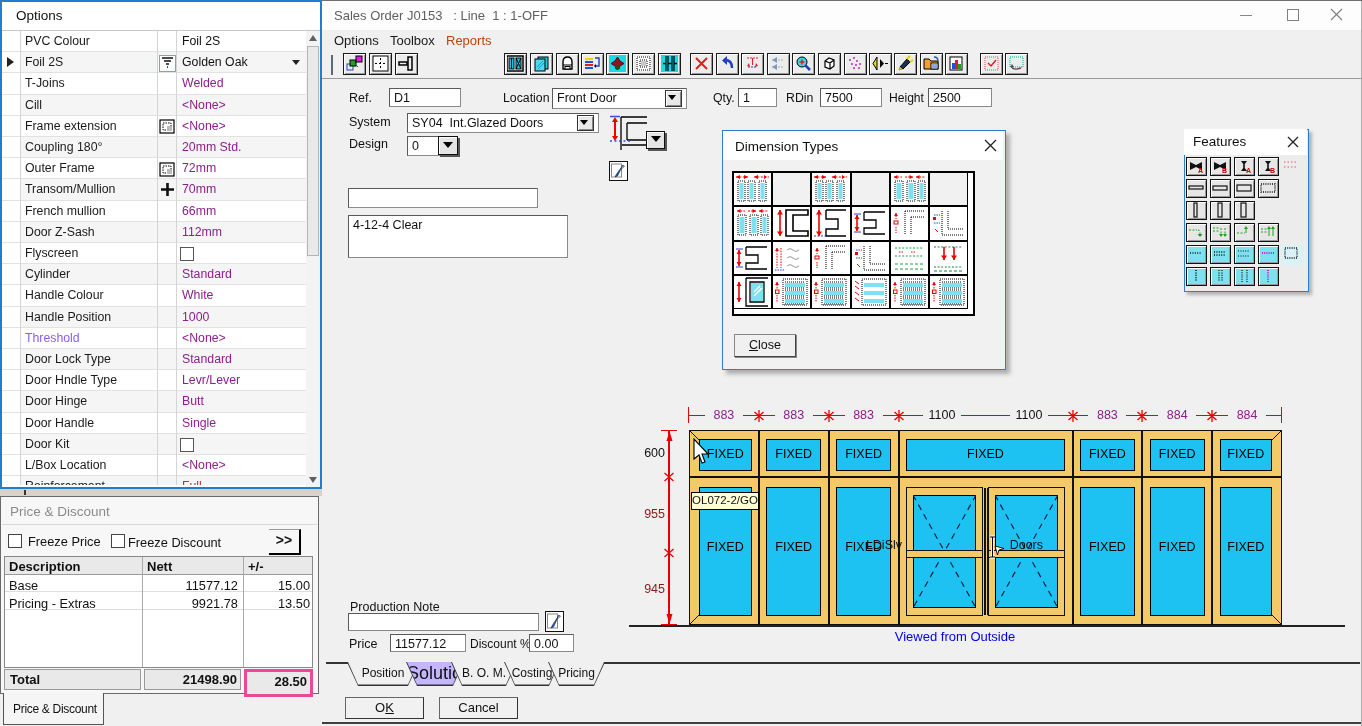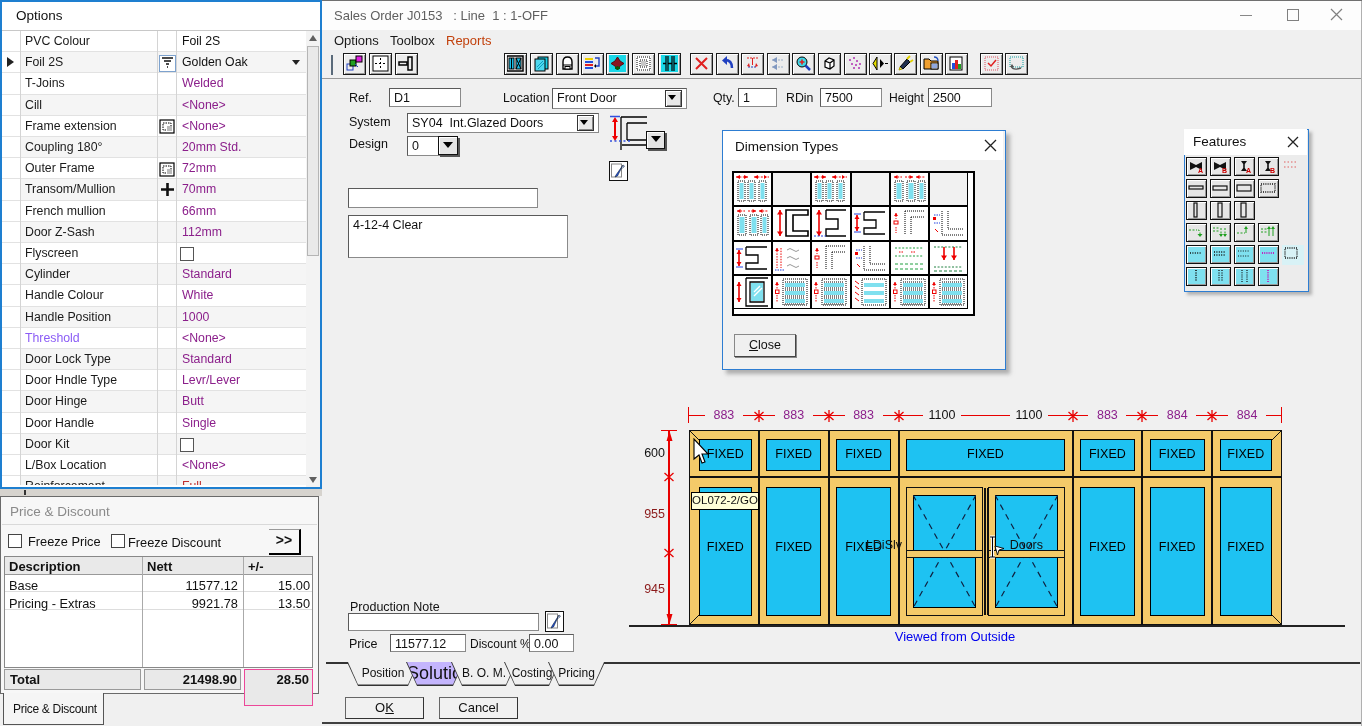--- a/index.html
+++ b/index.html
@@ -796,15 +796,15 @@
 <div class="ab lbl" style="left:9px;top:578px;font-size:12.8px;z-index:33">Base</div>
 <div class="ab" style="left:150px;top:578px;width:88px;text-align:right;font-size:12.8px;z-index:33">11577.12</div>
 <div class="ab" style="left:250px;top:578px;width:60px;text-align:right;font-size:12.8px;z-index:33">15.00</div>
 <div class="ab" style="left:5px;top:591px;width:307px;height:1px;background:#ddd;z-index:32"></div>
 <div class="ab lbl" style="left:9px;top:596px;font-size:12.8px;z-index:33">Pricing - Extras</div>
 <div class="ab" style="left:150px;top:596px;width:88px;text-align:right;font-size:12.8px;z-index:33">9921.78</div>
 <div class="ab" style="left:250px;top:596px;width:60px;text-align:right;font-size:12.8px;z-index:33">13.50</div>
 <div class="ab" style="left:5px;top:609px;width:307px;height:1px;background:#ddd;z-index:32"></div>
 <div class="ab" style="left:4px;top:669px;width:137px;height:21px;background:#e9e9e9;border:1px solid #9a9a9a;box-sizing:border-box;font-weight:bold;font-size:13px;line-height:19px;text-align:left;padding-left:5px;z-index:31">Total</div>
 <div class="ab" style="left:144px;top:669px;width:97px;height:21px;background:#e9e9e9;border:1px solid #9a9a9a;box-sizing:border-box;font-weight:bold;font-size:13px;line-height:19px;text-align:right;padding-right:3px;z-index:31">21498.90</div>
-<div class="ab" style="left:244px;top:669px;width:69px;height:37px;background:#e9e9e9;border:1px solid #ec4899;box-sizing:border-box;font-weight:bold;font-size:13px;line-height:19px;text-align:right;padding-right:3px;z-index:31">28.50</div>
+<div class="ab" style="left:244px;top:669px;width:69px;height:28px;background:#e9e9e9;border:3px solid #ec4899;box-sizing:border-box;font-weight:bold;font-size:13px;line-height:19px;text-align:right;padding-right:3px;z-index:31">28.50</div>
 <div class="ab" style="left:3px;top:693px;width:99px;height:31px;background:#f5f5f5;border:1px solid #555;border-top:none;z-index:31"></div>
 <div class="ab lbl" style="left:13px;top:702px;font-size:12px;letter-spacing:-0.3px;z-index:32">Price &amp; Discount</div>
 </div>
 </body></html>

